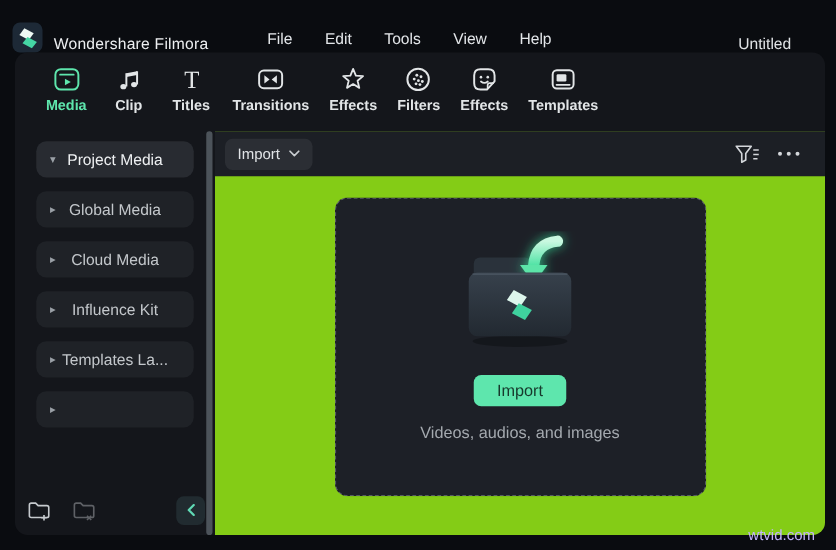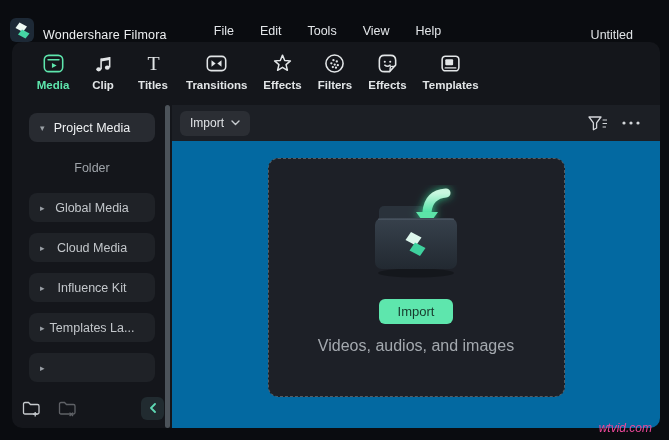--- a/index.html
+++ b/index.html
@@ -69,21 +69,21 @@
     display:flex; align-items:center; padding-left:10px; gap:16px;
   }
   .icon-btn { background:none; border:none; cursor:pointer; padding:0; display:flex; align-items:center; }
   .icon-btn.dim { opacity:.42; }
   .collapse-btn {
     margin-left:auto; width:23px; height:23px; border:none; border-radius:6px;
     background:#212b30; cursor:pointer; display:flex; align-items:center; justify-content:center;
   }
 
   
-  .content { flex:1; display:flex; flex-direction:column; background:#0369a1; min-width:0; }
+  .content { flex:1; display:flex; flex-direction:column; background:#84cc16; min-width:0; }
   .toolbar {
     height:36px; background:#1c1f25; display:flex; align-items:center;
     padding:0 20px 0 8px; gap:10px; flex:0 0 auto;
   }
   .dd {
     height:25px; border:none; border-radius:6px; background:#2b2e34;
     color:#e0e3e6; font-size:12px; font-family:inherit; cursor:pointer;
     display:flex; align-items:center; gap:7px; padding:0 10px;
   }
   .tb-right { margin-left:auto; display:flex; align-items:center; gap:14px; }
@@ -93,26 +93,25 @@
     width:297px; height:239px; margin:17px auto 0 auto;
     border:1.5px dashed #565c63; border-radius:10px; background:#1d2027;
     display:flex; flex-direction:column; align-items:center; cursor:pointer;
   }
   .folder-art { margin-top:26px; }
   .import-btn {
     margin-top:6px; min-width:74px; height:25px; border:none; border-radius:6px;
     background:#5ee6ad; background:var(--accent, #5ee6ad);
     color:#17392c; font-size:13px; font-family:inherit; cursor:pointer; padding:0 14px;
   }
-  .dz-caption { margin-top:13px; font-size:16px; color:#a4a9af; }
+  .dz-caption { margin-top:13px; font-size:13px; color:#a4a9af; }
 
   .watermark {
-    position:absolute; right:17px; bottom:5px; font-size:12px; color:#ec4899;
+    position:absolute; right:17px; bottom:5px; font-size:12px; color:#c4b5fd;
     pointer-events:none;
-    font-style:italic;
   }
 </style>
 </head>
 <body>
 
 <header class="menubar">
   <div class="logo-tile">
     <svg width="17" height="17" viewBox="0 0 17 17">
       <polygon points="5.5,0.5 13,4.5 9,10 1.5,6" fill="#eef9f4"></polygon>
       <polygon points="8,7.5 15.5,11.5 11.5,16.5 4,12.5" fill="#45d6a4"></polygon>
@@ -203,23 +202,20 @@
     </div>
   </div>
 
   <div class="panel-body">
 
     <aside class="sidebar">
       <div class="side-list">
         <div class="side-row pill active">
           <span class="caret">▾</span>
           <span>Project Media</span>
-        </div>
-        <div class="side-row plain">
-          <span>Folder</span>
         </div>
         <div class="side-row pill">
           <span class="caret">▸</span>
           <span>Global Media</span>
         </div>
         <div class="side-row pill">
           <span class="caret">▸</span>
           <span>Cloud Media</span>
         </div>
         <div class="side-row pill">

